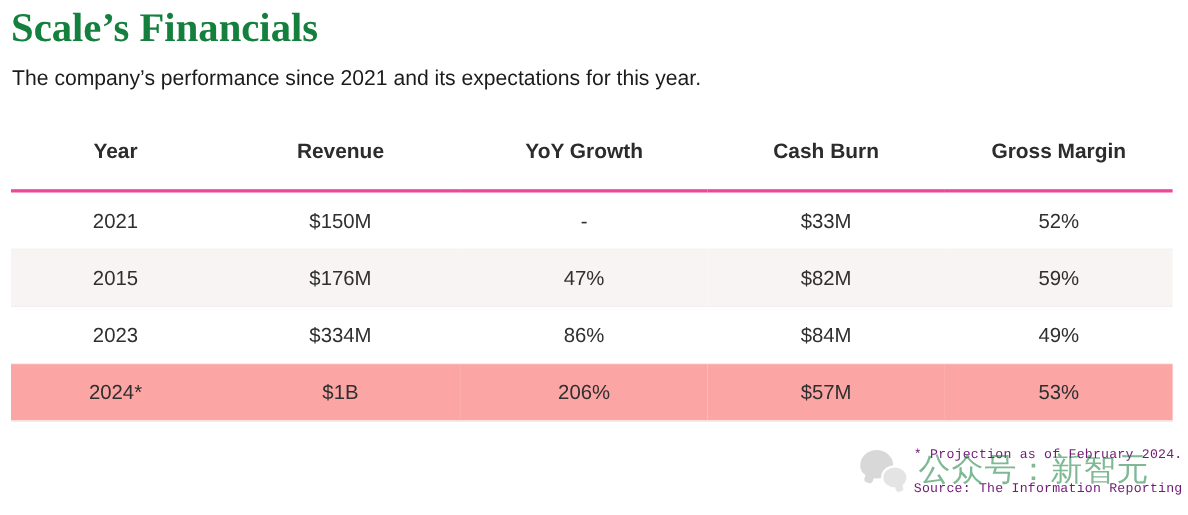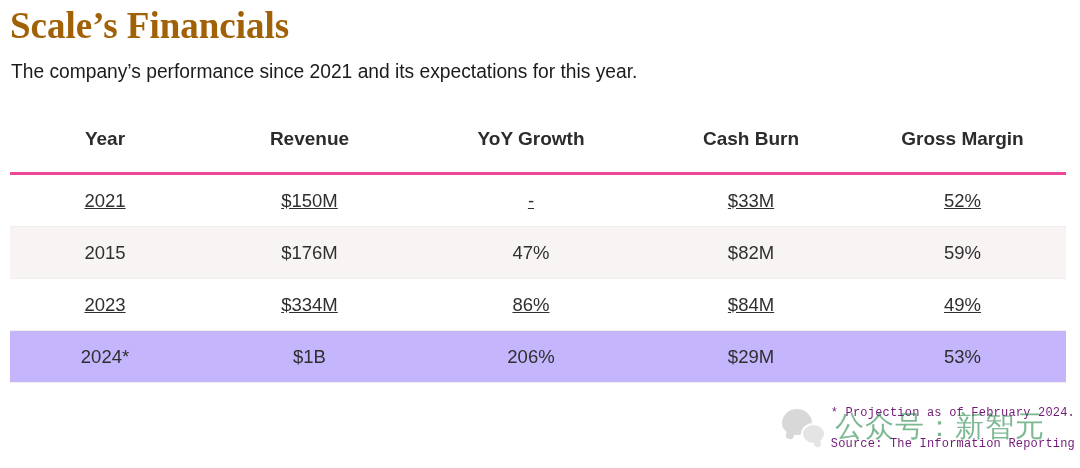--- a/index.html
+++ b/index.html
@@ -25,21 +25,21 @@
   
   .title {
     position: absolute;
     left: 10px;
     top: 4px;
     font-family: "Liberation Serif", serif;
     font-weight: bold;
     font-size: 37px;
     line-height: 44px;
     letter-spacing: 0px;
-    color: #a16207;
+    color: #15803d;
     white-space: nowrap;
   }
   .subtitle {
     position: absolute;
     left: 11px;
     top: 58px;
     font-family: "Liberation Sans", sans-serif;
     font-weight: 400;
     font-size: 19.5px;
     line-height: 26px;
@@ -91,24 +91,23 @@
     vertical-align: middle;
     white-space: nowrap;
     border-bottom: 1px solid #f3eeee;
   }
 
   tr.row-alt td {
     background: #f9f4f4;
   }
   tr.row-plain td {
     background: #ffffff;
-    text-decoration: underline;
   }
   tr.row-highlight td {
-    background: #c4b5fd;
+    background: #fca5a5;
     color: #ffffff;
     font-weight: bold;
     border-bottom: 1px solid #e82c52;
     height: 52px;
   }
 
   
   .footnotes {
     position: absolute;
     right: 5px;
@@ -235,21 +234,21 @@
           <td>$334M</td>
           <td>86%</td>
           <td>$84M</td>
           <td>49%</td>
         </tr>
 
         <tr class="row-highlight">
           <td>2024*</td>
           <td>$1B</td>
           <td>206%</td>
-          <td>$29M</td>
+          <td>$57M</td>
           <td>53%</td>
         </tr>
 
       </tbody>
     </table>
   </div>
 
   <div class="footnotes">
     <div>* Projection as of February 2024.</div>
     <div>Source: The Information Reporting</div>

